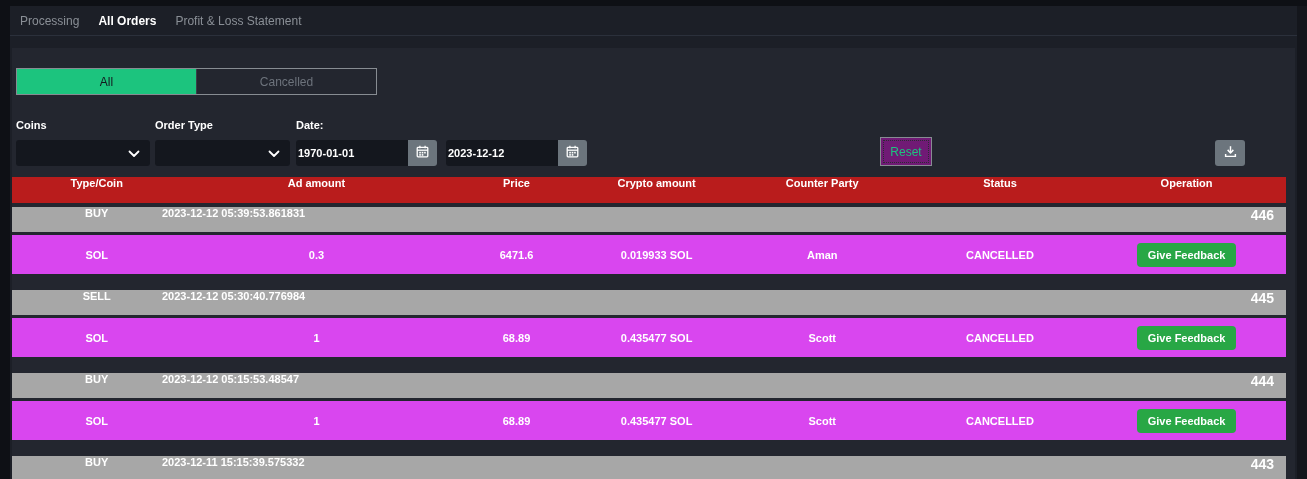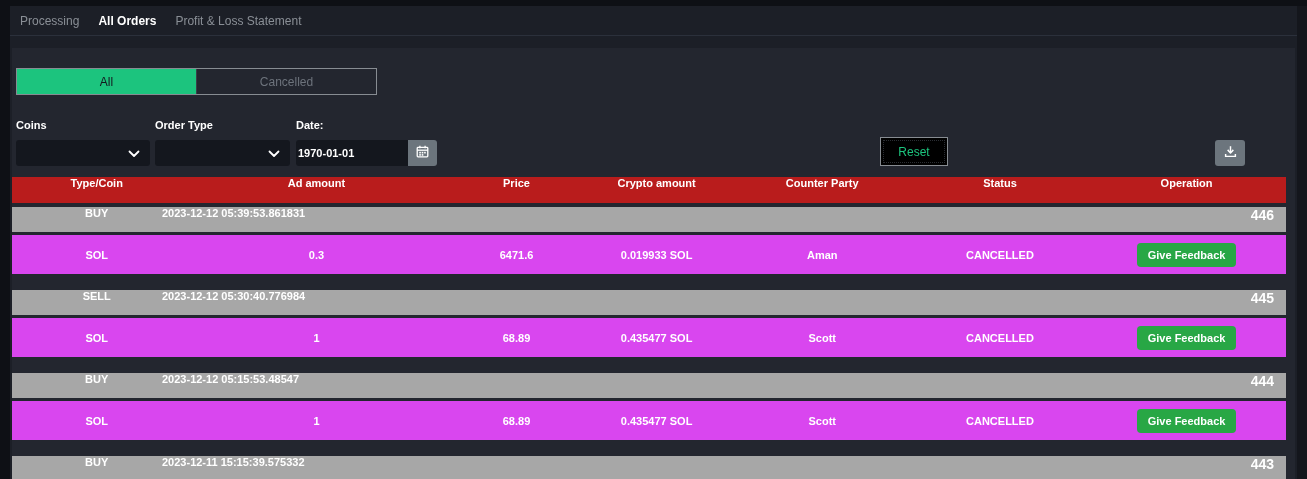--- a/index.html
+++ b/index.html
@@ -32,22 +32,22 @@
   .select { position:absolute; top:92px; height:26px; background:#14171e; border-radius:3px;
             display:flex; align-items:center; justify-content:flex-end; padding-right:10px; cursor:pointer; }
   .select.coins { left:4px; width:134px; } .select.otype { left:143px; width:135px; }
   .date-group { position:absolute; top:92px; height:26px; display:flex; }
   .date-group.from { left:284px; } .date-group.to { left:434px; }
   .date-input { width:112px; height:26px; background:#14171e; border:none; outline:none;
                 color:#fff; font-size:11px; font-weight:700; padding-left:2px;
                 border-radius:3px 0 0 3px; font-family:inherit; }
   .cal-btn { width:29px; height:26px; background:#6c757d; border:none; border-radius:0 3px 3px 0;
              display:flex; align-items:center; justify-content:center; cursor:pointer; }
-  .reset-btn { position:absolute; left:868px; top:89px; width:68px; height:29px;
-               background:#000000; color:#1cc47e; font-size:12px; font-family:inherit;
+  .reset-btn { position:absolute; left:868px; top:89px; width:52px; height:29px;
+               background:#701a75; color:#1cc47e; font-size:12px; font-family:inherit;
                border:1px solid #878c92; outline:1px dotted #2a2d33; outline-offset:-4px; cursor:pointer; }
   .dl-btn { position:absolute; right:50px; top:92px; width:30px; height:26px; background:#6c757d;
             border:none; border-radius:3px; display:flex; align-items:center; justify-content:center; cursor:pointer; }
 
   
   .table { margin:129px 9px 0 0; }
   .thead { height:26px; background:#b91c1c; display:flex; margin-bottom:4px; }
   .th { font-size:11px; font-weight:600; color:#ffffff; text-align:center; }
   .c1{width:13.3%;} .c2{width:21.2%;} .c3{width:10.2%;} .c4{width:11.8%;}
   .c5{width:14.2%;} .c6{width:13.7%;} .c7{width:15.6%;}
@@ -123,20 +123,38 @@
             <rect x="4" y="8.4" width="2" height="2" fill="#fff"></rect>
               <rect x="7" y="8.4" width="2" height="2" fill="#fff"></rect>
             <rect x="10" y="8.4" width="2" height="2" fill="#fff"></rect>
               <rect x="4" y="11.2" width="2" height="2" fill="#fff"></rect>
             <rect x="7" y="11.2" width="2" height="2" fill="#fff"></rect>
           </svg>
         </span>
       </button>
     </div>
 
+    <div class="date-group to">
+      <input class="date-input" readonly="" value="2023-12-12" style="">
+      <button class="cal-btn">
+        <span>
+          <svg width="13" height="13" viewBox="0 0 16 16">
+            <rect x="1.5" y="3" width="13" height="11.5" rx="1" fill="none" stroke="#fff" stroke-width="1.6"></rect>
+            <line x1="1.5" y1="6.4" x2="14.5" y2="6.4" stroke="#fff" stroke-width="1.6"></line>
+            <line x1="4.8" y1="1" x2="4.8" y2="4" stroke="#fff" stroke-width="1.6"></line>
+            <line x1="11.2" y1="1" x2="11.2" y2="4" stroke="#fff" stroke-width="1.6"></line>
+            <rect x="4" y="8.4" width="2" height="2" fill="#fff"></rect>
+              <rect x="7" y="8.4" width="2" height="2" fill="#fff"></rect>
+            <rect x="10" y="8.4" width="2" height="2" fill="#fff"></rect>
+              <rect x="4" y="11.2" width="2" height="2" fill="#fff"></rect>
+            <rect x="7" y="11.2" width="2" height="2" fill="#fff"></rect>
+          </svg>
+        </span>
+      </button>
+    </div>
 
     <button class="reset-btn">Reset</button>
 
     <button class="dl-btn">
       <span>
         <svg width="13" height="13" viewBox="0 0 16 16">
           <line x1="8" y1="1.5" x2="8" y2="9" stroke="#fff" stroke-width="1.8"></line>
           <polyline points="4.5,6 8,9.7 11.5,6" fill="none" stroke="#fff" stroke-width="1.8" stroke-linejoin="round"></polyline>
           <path d="M2 11 v3 h12 v-3" fill="none" stroke="#fff" stroke-width="1.8"></path>
         </svg>

